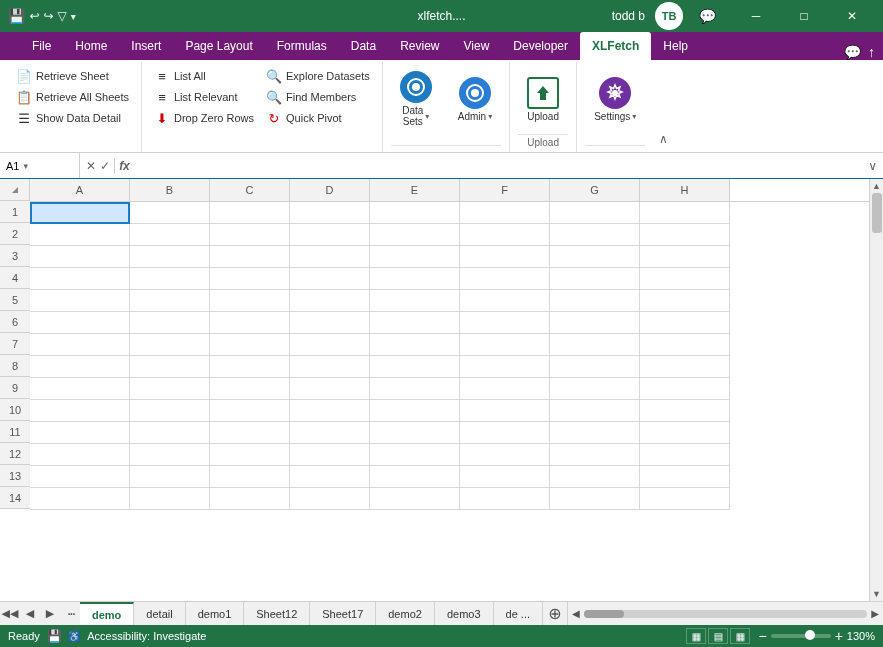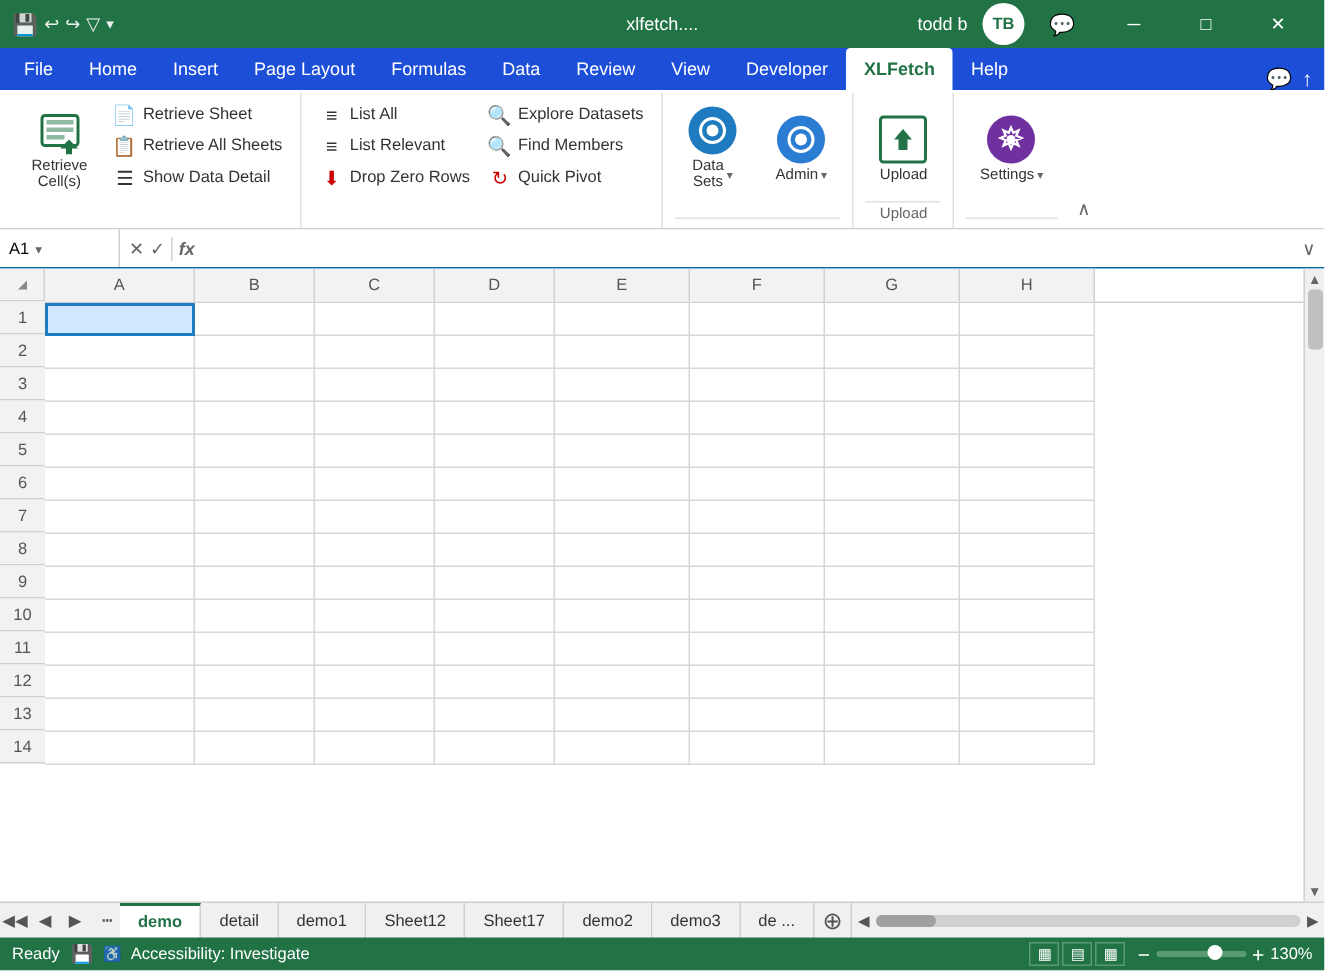--- a/index.html
+++ b/index.html
@@ -18,25 +18,25 @@
     }
     .title-bar-left { display: flex; align-items: center; gap: 4px; }
     .title-bar-center { position: absolute; left: 50%; transform: translateX(-50%); font-size: 12px; color: #fff; }
     .title-bar-right { display: flex; gap: 2px; align-items: center; }
     .title-btn { width: 46px; height: 32px; display: flex; align-items: center; justify-content: center; cursor: pointer; font-size: 12px; color: #fff; }
     .user-badge { background: #fff; color: #217346; width: 28px; height: 28px; border-radius: 50%; display: flex; align-items: center; justify-content: center; font-size: 11px; font-weight: bold; margin-left: 4px; }
     .user-name { color: #fff; font-size: 12px; margin-right: 4px; }
 
     
     .ribbon-tabs {
-      background: #1d4ed8;
+      background: #701a75;
       height: 28px;
       display: flex;
       align-items: flex-end;
-      padding-left: 4px;
+      padding-left: 20px;
       flex-shrink: 0;
     }
     .ribbon-tab {
       padding: 4px 12px 5px;
       font-size: 12px;
       color: #fff;
       cursor: pointer;
       height: 28px;
       display: flex;
       align-items: center;
@@ -230,32 +230,20 @@
     <span style="color:#fff; font-size:14px; cursor:pointer;">💬</span>
     <span style="color:#fff; font-size:14px; cursor:pointer;">↑</span>
   </div>
 </div>
 
 <div class="ribbon">
 
   <div class="ribbon-group">
     <div class="ribbon-group-content">
 
-      <div class="ribbon-big-btn">
-        <div class="ribbon-big-icon">
-          <svg width="32" height="32" viewBox="0 0 32 32">
-            <rect x="4" y="6" width="24" height="20" rx="2" fill="#fff" stroke="#217346" stroke-width="2"></rect>
-            <rect x="7" y="9" width="18" height="3" fill="#217346" opacity="0.5"></rect>
-            <rect x="7" y="14" width="18" height="3" fill="#217346" opacity="0.5"></rect>
-            <rect x="7" y="19" width="12" height="3" fill="#217346" opacity="0.5"></rect>
-            <polygon points="22,22 28,28 24,28 24,32 20,32 20,28 16,28" fill="#217346"></polygon>
-          </svg>
-        </div>
-        <div class="ribbon-btn-label">Retrieve<br>Cell(s)</div>
-      </div>
 
       <div class="ribbon-small-btns">
         <div class="ribbon-small-btn">
           <span class="ribbon-small-btn-icon">📄</span>
           <span>Retrieve Sheet</span>
         </div>
         <div class="ribbon-small-btn">
           <span class="ribbon-small-btn-icon">📋</span>
           <span>Retrieve All Sheets</span>
         </div>

